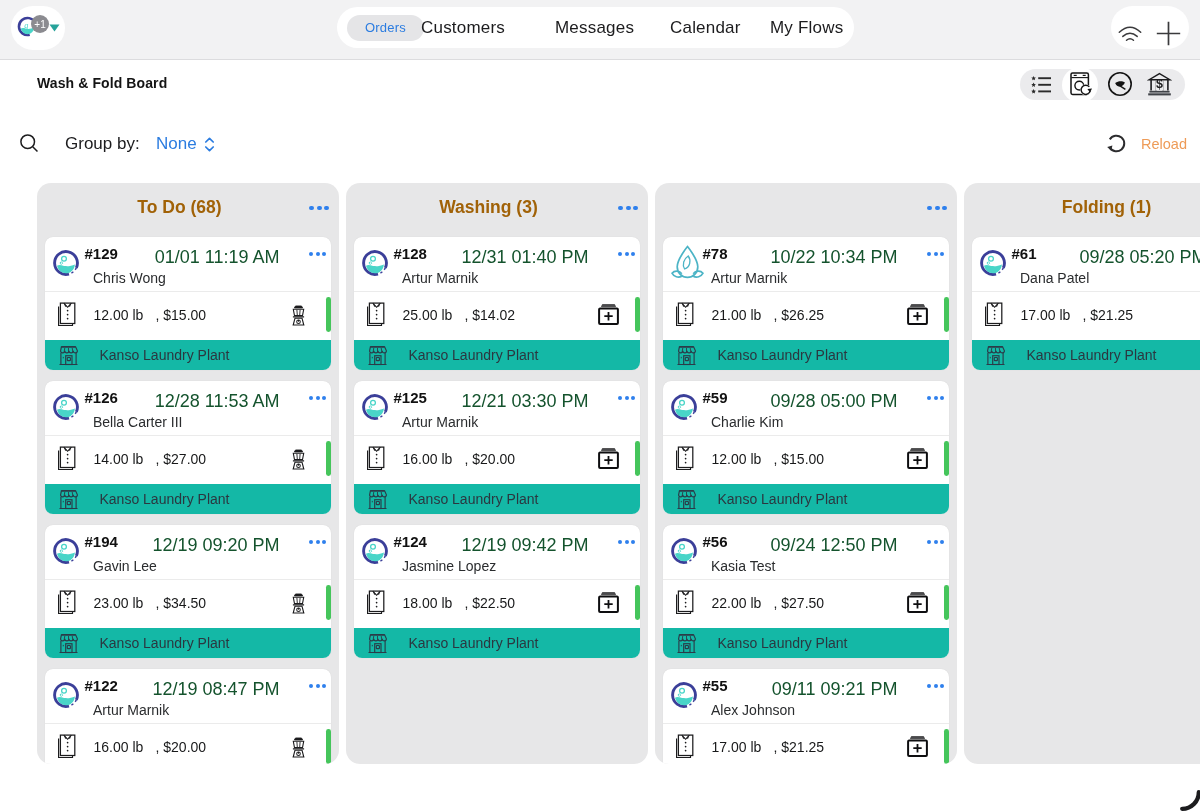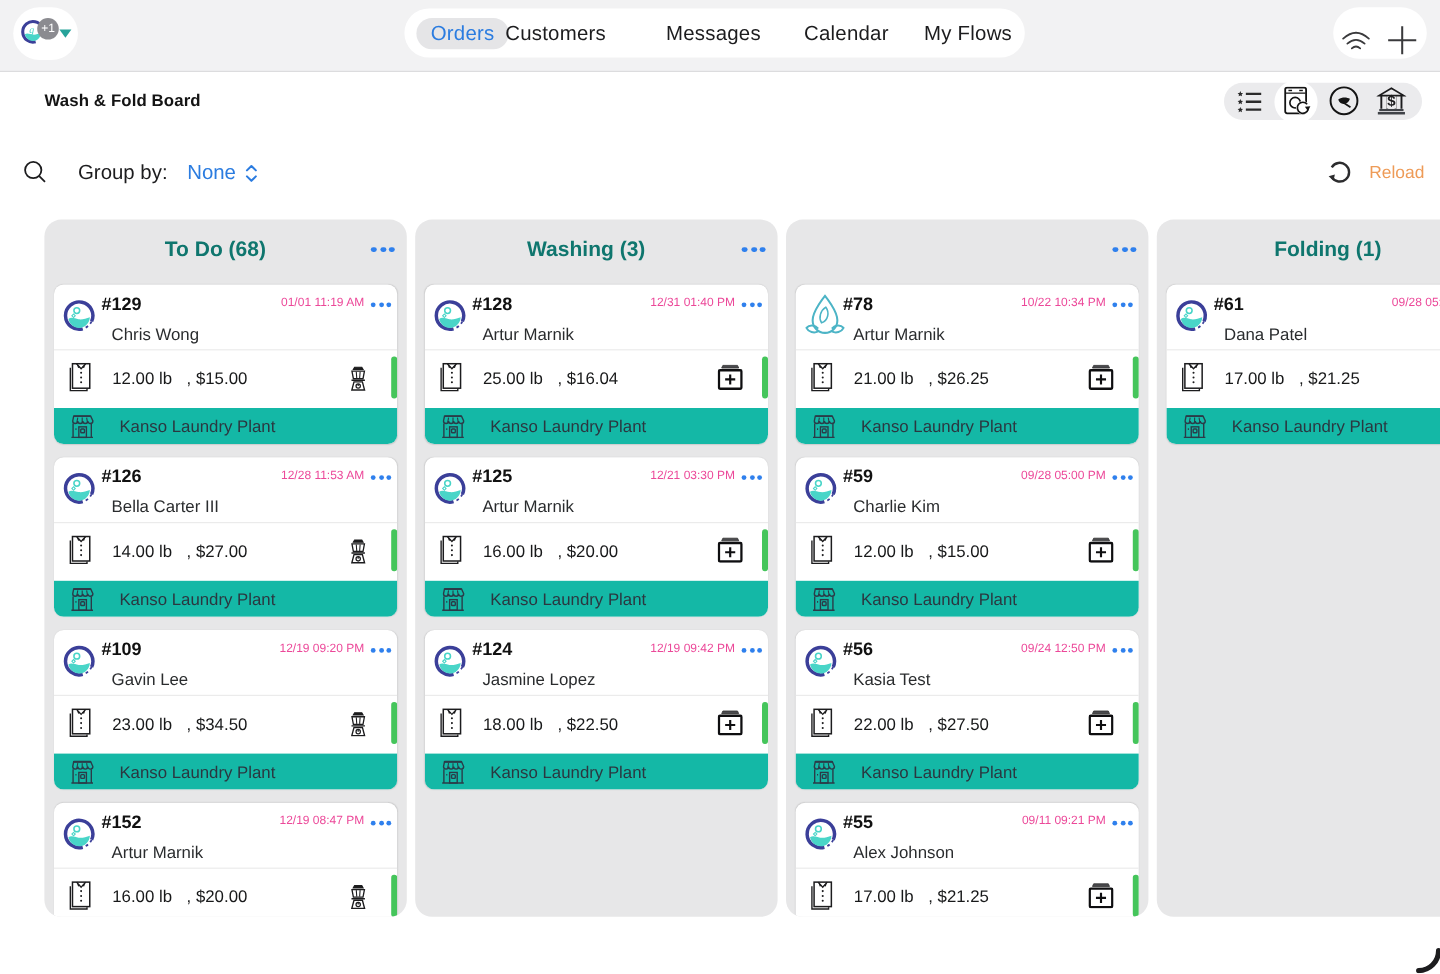--- a/index.html
+++ b/index.html
@@ -1,40 +1,40 @@
 <!DOCTYPE html>
 <html><head><meta charset="utf-8"><style>*{margin:0;padding:0;box-sizing:border-box}
 html,body{width:1200px;height:812px;overflow:hidden;background:#fff;
 font-family:"Liberation Sans",sans-serif;-webkit-font-smoothing:antialiased}
 .hdr{position:absolute;left:0;top:0;width:1200px;height:60px;background:#f2f2f3;border-bottom:1px solid #dcdcde}
 .pill{position:absolute;background:#fff;border-radius:22px}
 .navpill{left:337px;top:7px;width:517px;height:41px;border-radius:21px}
 .nav{position:absolute;top:7px;height:41px;display:flex;align-items:center;font-size:17px;color:#1c1c1e;letter-spacing:.2px}
 .orders{position:absolute;left:347px;top:14.5px;width:77px;height:26px;background:#e5e5e7;border-radius:13px;
-display:flex;align-items:center;justify-content:center;color:#2b7ce0;font-size:17px;letter-spacing:.2px}
+display:flex;align-items:center;justify-content:center;color:#2b7ce0;font-size:13px;letter-spacing:.2px}
 .lpill{left:11px;top:6px;width:54px;height:44px}
 .rpill{left:1111px;top:6px;width:78px;height:43px}
 .grayc{position:absolute;left:20px;top:9px;width:18px;height:18px;border-radius:50%;background:#8b8b90;
 color:#fff;font-size:10px;display:flex;align-items:center;justify-content:center}
 .title{position:absolute;left:37px;top:75px;font-size:14px;font-weight:bold;color:#141414;letter-spacing:.1px}
 .icongrp{position:absolute;left:1020px;top:69px;width:165px;height:31px;background:#ebebed;border-radius:16px}
 .iconsel{position:absolute;left:41.5px;top:-2.5px;width:36px;height:36px;background:#fff;border-radius:50%}
 .gblabel{position:absolute;left:65px;top:134px;font-size:17px;color:#1c1c1e}
 .gbnone{position:absolute;left:156px;top:134px;font-size:17px;color:#2b7ce0}
 .reload{position:absolute;left:1141px;top:136px;font-size:14.5px;color:#ee9b57}
 .col{position:absolute;top:183px;height:581px;background:#e7e7e8;border-radius:14px;overflow:hidden}
-.colh{position:absolute;top:13.5px;left:-8px;width:100%;text-align:center;font-size:17.5px;font-weight:bold;color:#0f766e}
+.colh{position:absolute;top:13.5px;left:-8px;width:100%;text-align:center;font-size:17.5px;font-weight:bold;color:#a16207}
 .coldots{position:absolute;top:22.5px;right:9.5px;display:flex;gap:2.9px}
 .coldots i{display:block;width:4.6px;height:4.6px;border-radius:50%;background:#2f80ed}
 .carddots i{display:block;width:4px;height:4px;border-radius:50%;background:#2f80ed}
 .card{position:absolute;left:8px;width:286px;height:133px;background:#fff;border-radius:8px;overflow:hidden;box-shadow:0 0 1px rgba(0,0,0,.12)}
 .r1{position:absolute;left:0;top:0;width:100%;height:55px;border-bottom:1px solid #ebebeb}
 .avatar{position:absolute;left:7px;top:12px}
 .cnum{position:absolute;left:40px;top:7.5px;font-size:15px;font-weight:bold;color:#111}
-.cdate{position:absolute;right:27px;top:9.5px;font-size:10px;color:#ec4899}
+.cdate{position:absolute;right:51px;top:9.5px;font-size:18px;color:#14532d}
 .carddots{position:absolute;top:15px;right:4.5px;display:flex;gap:2.3px}
 .cname{position:absolute;left:48.5px;top:33px;font-size:14px;color:#2a2c2e}
 .r2{position:absolute;left:0;top:55px;width:100%;height:47.5px}
 .shirt{position:absolute;left:11px;top:9px}
 .wt{position:absolute;left:49px;top:14.5px;font-size:14px;color:#18191a}
 .pr{position:absolute;left:111px;top:14.5px;font-size:14px;color:#18191a}
 .r2icon{position:absolute;right:20.5px;top:11px}
 .r2icon.bl{right:24.5px;top:13px}
 .gbar{position:absolute;right:0px;top:5px;width:4.8px;height:35px;background:#45c55b;border-radius:2.4px}
 .r3{position:absolute;left:0;top:102.5px;width:100%;height:30.5px;background:#14b8a6}
@@ -240,21 +240,21 @@
     </div>
     <div class="card" style="top:342px">
       <div class="r1">
         <svg class="avatar" width="28" height="28" viewBox="0 0 28 28">
 <path d="M16.95 25.01 A11.4 11.4 0 1 1 24.33 18.82" fill="none" stroke="#3b3f99" stroke-width="2.9"></path>
 <path d="M24.33 18.82 A11.4 11.4 0 0 1 16.95 25.01" fill="none" stroke="#3b3f99" stroke-width="1.5" stroke-dasharray="2.3 2.6"></path>
 <path d="M5 16.8 C7.5 14.8 10.5 16.6 13.5 17.1 C16.5 17.6 19.8 16.4 22.9 15.4 C22.6 20.4 18.7 24.3 13.9 24.3 C9.7 24.3 6.1 21.2 5 16.8 Z" fill="#49d5c8"></path>
 <circle cx="12" cy="9.8" r="2.4" fill="none" stroke="#49d5c8" stroke-width="1.3"></circle>
 <rect x="8.3" y="13.1" width="2" height="2" fill="none" stroke="#49d5c8" stroke-width=".9" transform="rotate(45 9.3 14.1)"></rect>
 </svg>
-        <div class="cnum">#109</div>
+        <div class="cnum">#194</div>
         <div class="cdate">12/19 09:20 PM</div>
         <div class="carddots">
           <i></i>
           <i></i>
           <i></i>
         </div>
         <div class="cname">Gavin Lee</div>
       </div>
       <div class="r2">
         <svg class="shirt" width="21" height="27" viewBox="0 0 21 27">
@@ -295,21 +295,21 @@
     </div>
     <div class="card" style="top:486px">
       <div class="r1">
         <svg class="avatar" width="28" height="28" viewBox="0 0 28 28">
 <path d="M16.95 25.01 A11.4 11.4 0 1 1 24.33 18.82" fill="none" stroke="#3b3f99" stroke-width="2.9"></path>
 <path d="M24.33 18.82 A11.4 11.4 0 0 1 16.95 25.01" fill="none" stroke="#3b3f99" stroke-width="1.5" stroke-dasharray="2.3 2.6"></path>
 <path d="M5 16.8 C7.5 14.8 10.5 16.6 13.5 17.1 C16.5 17.6 19.8 16.4 22.9 15.4 C22.6 20.4 18.7 24.3 13.9 24.3 C9.7 24.3 6.1 21.2 5 16.8 Z" fill="#49d5c8"></path>
 <circle cx="12" cy="9.8" r="2.4" fill="none" stroke="#49d5c8" stroke-width="1.3"></circle>
 <rect x="8.3" y="13.1" width="2" height="2" fill="none" stroke="#49d5c8" stroke-width=".9" transform="rotate(45 9.3 14.1)"></rect>
 </svg>
-        <div class="cnum">#152</div>
+        <div class="cnum">#122</div>
         <div class="cdate">12/19 08:47 PM</div>
         <div class="carddots">
           <i></i>
           <i></i>
           <i></i>
         </div>
         <div class="cname">Artur Marnik</div>
       </div>
       <div class="r2">
         <svg class="shirt" width="21" height="27" viewBox="0 0 21 27">
@@ -367,21 +367,21 @@
 <path d="M2.6 5.5 L2.6 24.5 L16.5 24.5 L16.5 23" fill="none" stroke="#1c1c1e" stroke-width="1.15"></path>
 <rect x="4.4" y="2.1" width="14.4" height="20.4" fill="#fff" stroke="#1c1c1e" stroke-width="1.25"></rect>
 <path d="M7.8 2.1 L11.6 6.3 L15.4 2.1" fill="none" stroke="#1c1c1e" stroke-width="1.1"></path>
 <path d="M7.8 2.1 L9.1 5.7 L11 5.2 Z" fill="#1c1c1e"></path>
 <path d="M15.4 2.1 L14.1 5.7 L12.2 5.2 Z" fill="#1c1c1e"></path>
 <circle cx="11.6" cy="9.6" r=".85" fill="#1c1c1e"></circle>
 <circle cx="11.6" cy="13.6" r=".85" fill="#1c1c1e"></circle>
 <circle cx="11.6" cy="17.6" r=".85" fill="#1c1c1e"></circle>
 </svg>
         <span class="wt">25.00 lb</span>
-        <span class="pr">, $16.04</span>
+        <span class="pr">, $14.02</span>
         <svg class="r2icon" width="21" height="22" viewBox="0 0 21 22">
 <path d="M3.4 3.7 L17.6 3.7 L16.6 1.5 L4.4 1.5 Z" fill="#4a4a4e" stroke="#333" stroke-width=".7"></path>
 <rect x="1.1" y="5.5" width="18.8" height="15.4" rx="1" fill="none" stroke="#0e0e10" stroke-width="2"></rect>
 <path d="M10.5 9 L10.5 17.4 M6.3 13.2 L14.7 13.2" stroke="#0e0e10" stroke-width="1.8"></path>
 </svg>
         <div class="gbar"></div>
       </div>
       <div class="r3">
         <svg class="store" width="21" height="21" viewBox="0 0 21 21">
 <path d="M2.9 8 L2.9 19.4 M18.1 8 L18.1 19.4 M1.5 19.5 L19.5 19.5" fill="none" stroke="#2b3b48" stroke-width="1.15"></path>

